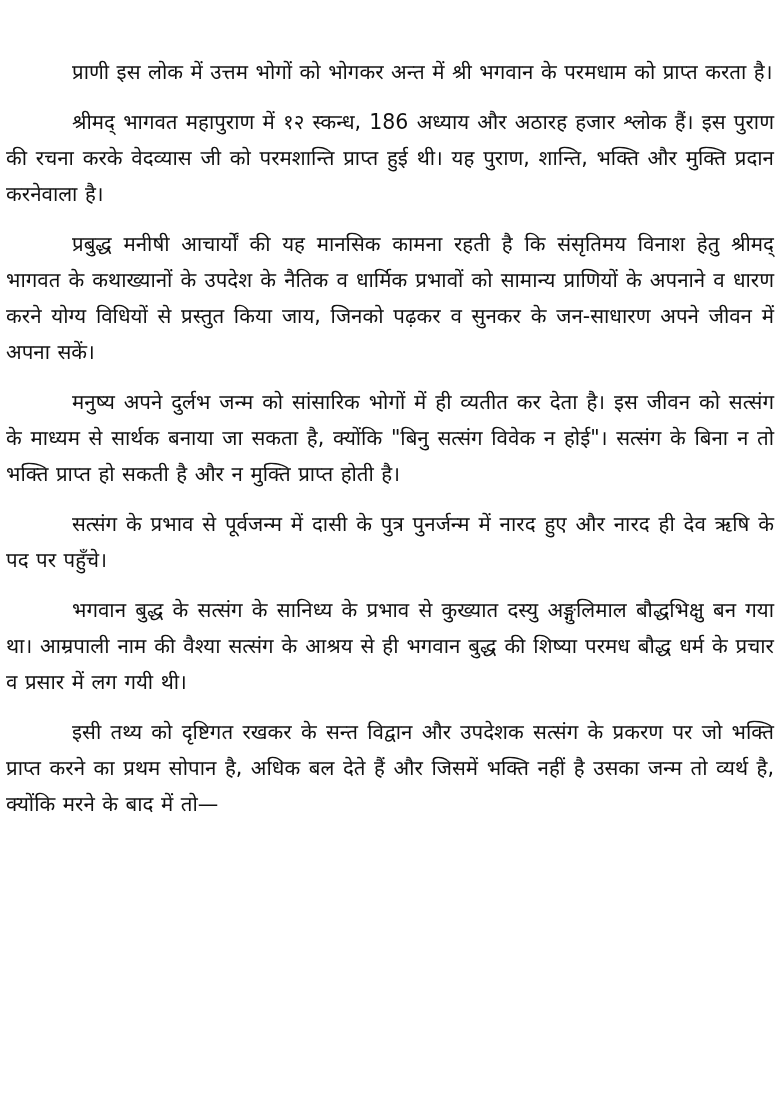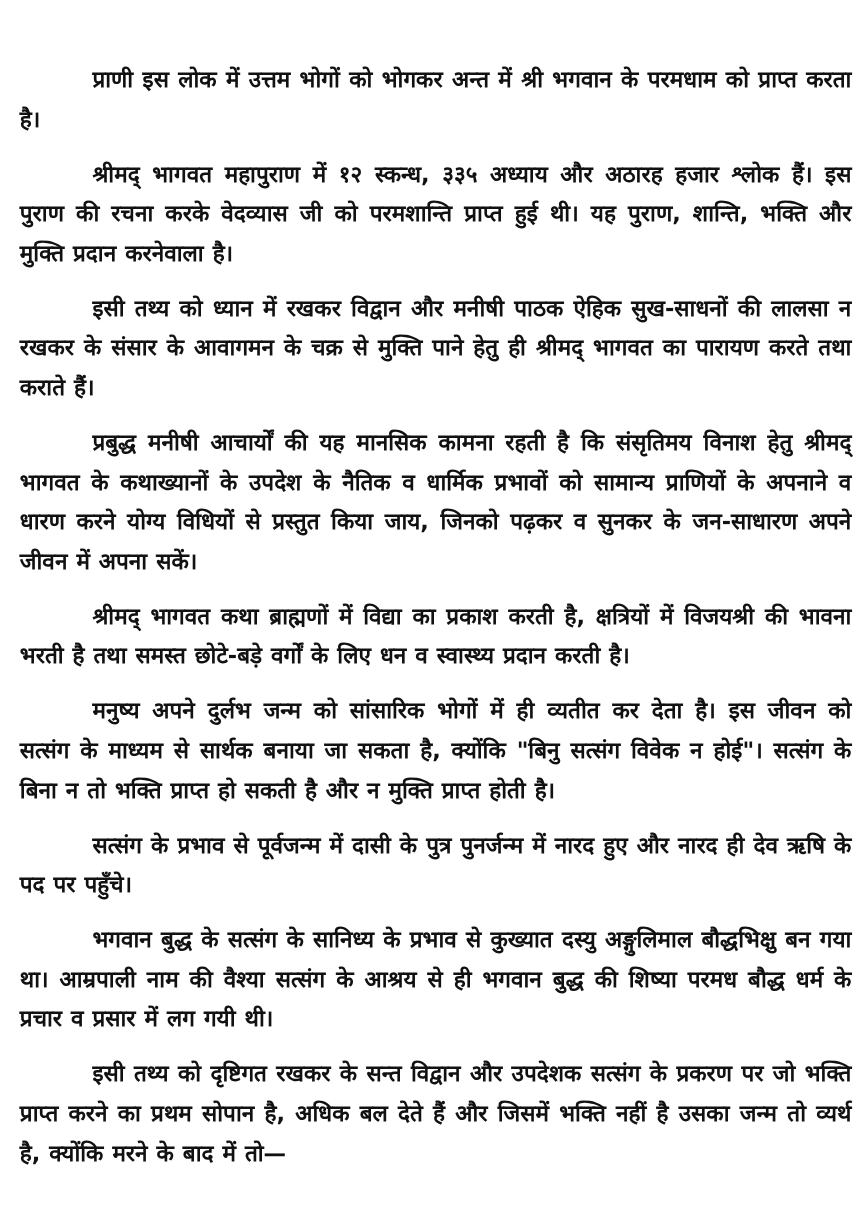--- a/index.html
+++ b/index.html
@@ -17,34 +17,31 @@
       position: absolute;
       left: 6px;
       top: 54px;
       width: 768px;
       color: #111111;
       font-family: "DejaVu Sans", sans-serif;
       font-size: 20.5px;
       line-height: 36px;
     }
     .para {
-      margin: 0 0 14px 12px;
+      margin: 0 0 14px 0;
       text-indent: 66px;
       text-align: justify;
       text-align-last: left;
       word-spacing: 1px;
-      font-weight: bold;
     }
   </style>
 </head>
 <body>
 
 <div class="page">
   <p class="para">प्राणी इस लोक में उत्तम भोगों को भोगकर अन्त में श्री भगवान के परमधाम को प्राप्त करता है।</p>
-  <p class="para">श्रीमद् भागवत महापुराण में १२ स्कन्ध, ३३५ अध्याय और अठारह हजार श्लोक हैं। इस पुराण की रचना करके वेदव्यास जी को परमशान्ति प्राप्त हुई थी। यह पुराण, शान्ति, भक्ति और मुक्ति प्रदान करनेवाला है।</p>
-  <p class="para">इसी तथ्य को ध्यान में रखकर विद्वान और मनीषी पाठक ऐहिक सुख-साधनों की लालसा न रखकर के संसार के आवागमन के चक्र से मुक्ति पाने हेतु ही श्रीमद् भागवत का पारायण करते तथा कराते हैं।</p>
+  <p class="para">श्रीमद् भागवत महापुराण में १२ स्कन्ध, 186 अध्याय और अठारह हजार श्लोक हैं। इस पुराण की रचना करके वेदव्यास जी को परमशान्ति प्राप्त हुई थी। यह पुराण, शान्ति, भक्ति और मुक्ति प्रदान करनेवाला है।</p>
   <p class="para">प्रबुद्ध मनीषी आचार्यों की यह मानसिक कामना रहती है कि संसृतिमय विनाश हेतु श्रीमद् भागवत के कथाख्यानों के उपदेश के नैतिक व धार्मिक प्रभावों को सामान्य प्राणियों के अपनाने व धारण करने योग्य विधियों से प्रस्तुत किया जाय, जिनको पढ़कर व सुनकर के जन-साधारण अपने जीवन में अपना सकें।</p>
-  <p class="para">श्रीमद् भागवत कथा ब्राह्मणों में विद्या का प्रकाश करती है, क्षत्रियों में विजयश्री की भावना भरती है तथा समस्त छोटे-बड़े वर्गों के लिए धन व स्वास्थ्य प्रदान करती है।</p>
   <p class="para">मनुष्य अपने दुर्लभ जन्म को सांसारिक भोगों में ही व्यतीत कर देता है। इस जीवन को सत्संग के माध्यम से सार्थक बनाया जा सकता है, क्योंकि "बिनु सत्संग विवेक न होई"। सत्संग के बिना न तो भक्ति प्राप्त हो सकती है और न मुक्ति प्राप्त होती है।</p>
   <p class="para">सत्संग के प्रभाव से पूर्वजन्म में दासी के पुत्र पुनर्जन्म में नारद हुए और नारद ही देव ऋषि के पद पर पहुँचे।</p>
   <p class="para">भगवान बुद्ध के सत्संग के सानिध्य के प्रभाव से कुख्यात दस्यु अङ्गुलिमाल बौद्धभिक्षु बन गया था। आम्रपाली नाम की वैश्या सत्संग के आश्रय से ही भगवान बुद्ध की शिष्या परमध बौद्ध धर्म के प्रचार व प्रसार में लग गयी थी।</p>
   <p class="para">इसी तथ्य को दृष्टिगत रखकर के सन्त विद्वान और उपदेशक सत्संग के प्रकरण पर जो भक्ति प्राप्त करने का प्रथम सोपान है, अधिक बल देते हैं और जिसमें भक्ति नहीं है उसका जन्म तो व्यर्थ है, क्योंकि मरने के बाद में तो—</p>
 </div>
 
 </body></html>

